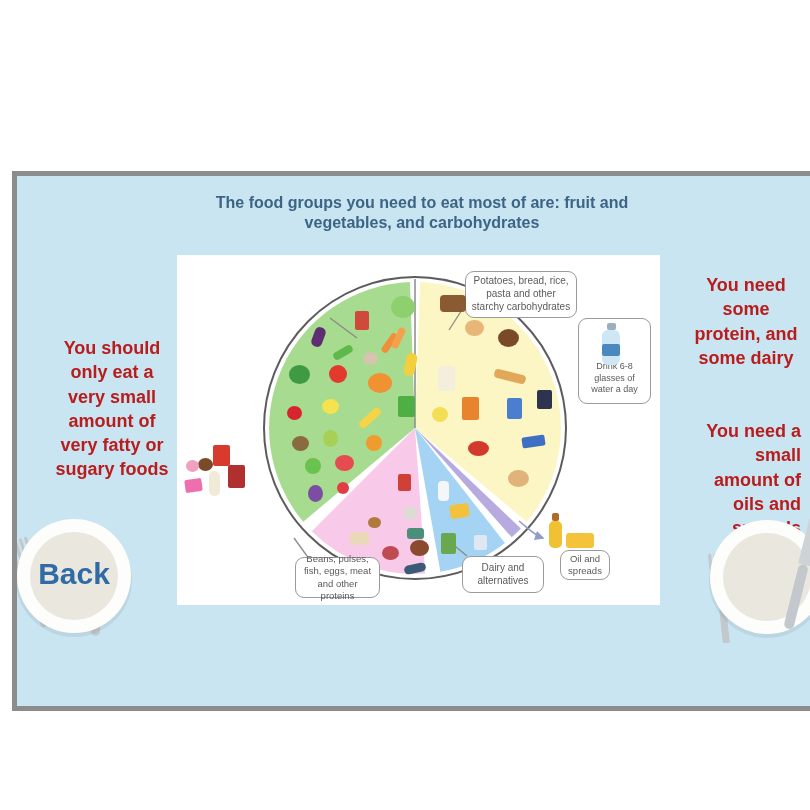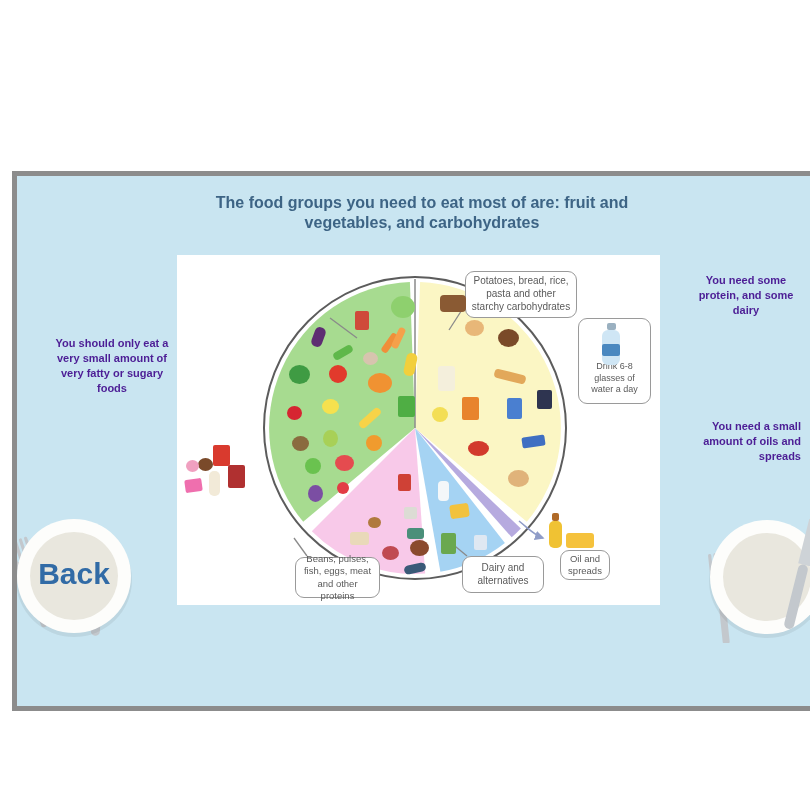--- a/index.html
+++ b/index.html
@@ -6,22 +6,22 @@
   html,body { width:810px; height:810px; background:#ffffff; overflow:hidden;
               font-family:"Liberation Sans", sans-serif; }
   .stage { position:relative; width:810px; height:810px; background:#ffffff; }
 
   .slide { position:absolute; left:12px; top:171px; width:810px; height:540px;
            background:#c9e5f1; border:5px solid #8c8c8c; overflow:hidden; }
 
   .slide-title { position:absolute; left:165px; top:17px; width:480px; text-align:center;
                  color:#3d6485; font-size:16px; font-weight:bold; line-height:1.22; }
 
-  .side-note { position:absolute; color:#4c1d95; font-weight:bold; text-align:center;
-               font-size:11px; line-height:1.35; }
+  .side-note { position:absolute; color:#b91c1c; font-weight:bold; text-align:center;
+               font-size:18px; line-height:1.35; }
   .note-left  { left:28px;  top:160px; width:118px;margin-left:8px; }
   .note-right-top    { left:674px; top:97px;  width:110px; }
   .note-right-bottom { left:674px; top:243px; width:110px;text-align:right; }
 
   .panel { position:absolute; left:160px; top:79px; width:483px; height:350px;
            background:#ffffff; }
   .panel svg.pie { position:absolute; left:0; top:0; }
 
   .foods { position:absolute; left:0; top:0; width:483px; height:350px; pointer-events:none; }
   .food  { position:absolute; }

